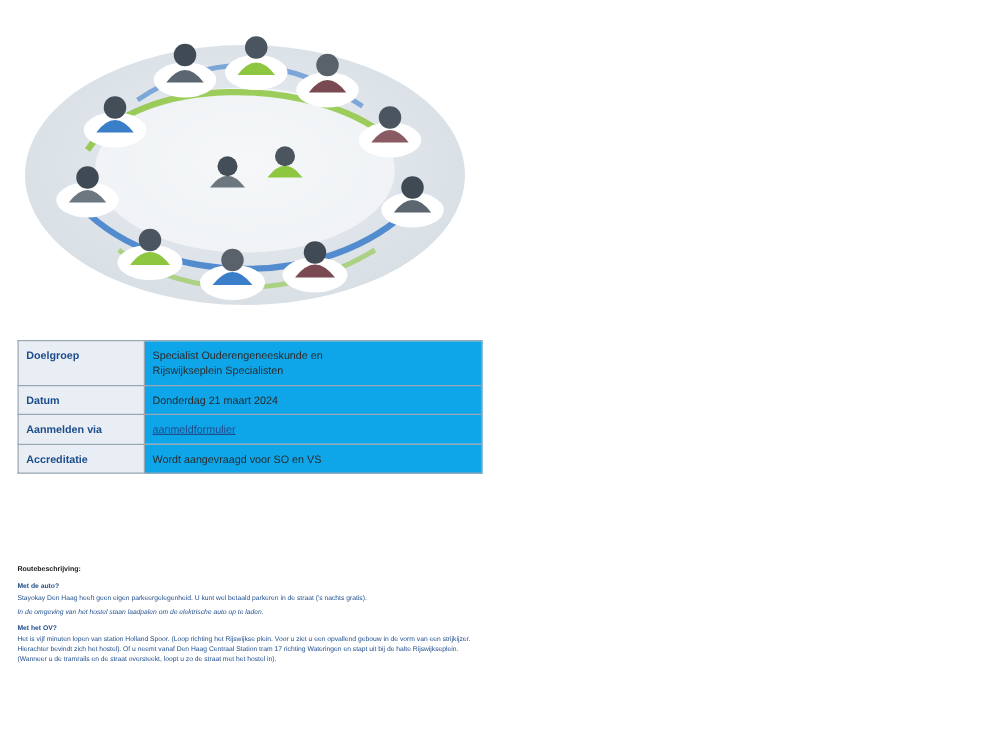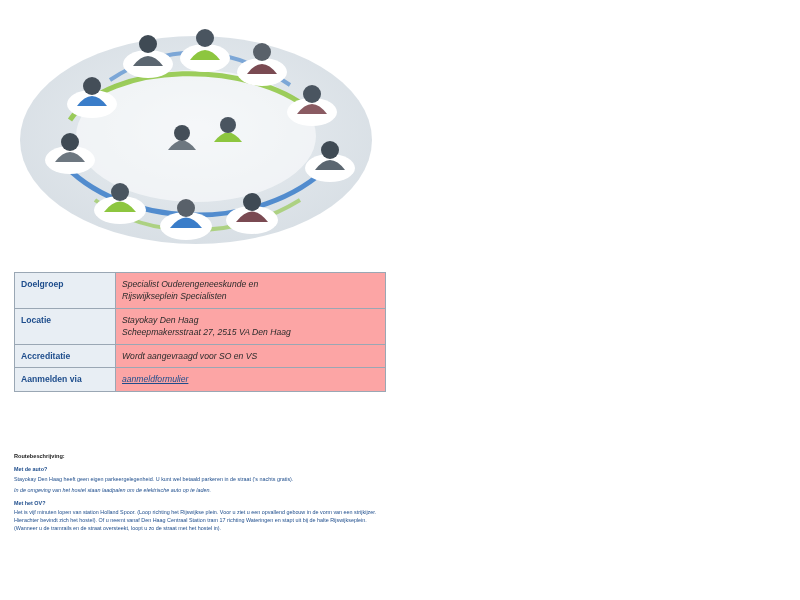--- a/index.html
+++ b/index.html
@@ -50,23 +50,22 @@
     vertical-align: top;
     line-height: 1.45;
   }
   .info-table td.label {
     width: 88px;
     background: #e8eef4;
     color: #1e4d8c;
     font-weight: bold;
   }
   .info-table td.value {
-    background: #fca5a5;
+    background: #0ea5e9;
     color: #2b2b2b;
-    font-style: italic;
   }
   .info-table td.value a {
     color: #1e4d8c;
     text-decoration: underline;
   }
   .val-line { display:block; }
 
   
   .route {
     position: absolute;
@@ -200,35 +199,32 @@
     <table class="info-table">
       <tbody>
         <tr>
           <td class="label">Doelgroep</td>
           <td class="value">
             <span class="val-line">Specialist Ouderengeneeskunde en</span>
             <span class="val-line">Rijswijkseplein Specialisten</span>
           </td>
         </tr>
         <tr>
-          <td class="label">Locatie</td>
-          <td class="value">
-            <span class="val-line">Stayokay Den Haag</span>
-            <span class="val-line">Scheepmakersstraat 27, 2515 VA Den Haag</span>
-          </td>
-        </tr>
-        <tr>
-          <td class="label">Accreditatie</td>
-          <td class="value">Wordt aangevraagd voor SO en VS</td>
+          <td class="label">Datum</td>
+          <td class="value">Donderdag 21 maart 2024</td>
         </tr>
         <tr>
           <td class="label">Aanmelden via</td>
           <td class="value">
             <a href="#">aanmeldformulier</a>
           </td>
+        </tr>
+        <tr>
+          <td class="label">Accreditatie</td>
+          <td class="value">Wordt aangevraagd voor SO en VS</td>
         </tr>
       </tbody>
     </table>
 
     <div class="route">
       <div class="rt-title">Routebeschrijving:</div>
       <div class="rt-head">Met de auto?</div>
       <p>Stayokay Den Haag heeft geen eigen parkeergelegenheid. U kunt wel betaald parkeren in de straat ('s nachts gratis).</p>
       <p><i>In de omgeving van het hostel staan laadpalen om de elektrische auto op te laden.</i></p>
       <div class="rt-head">Met het OV?</div>

